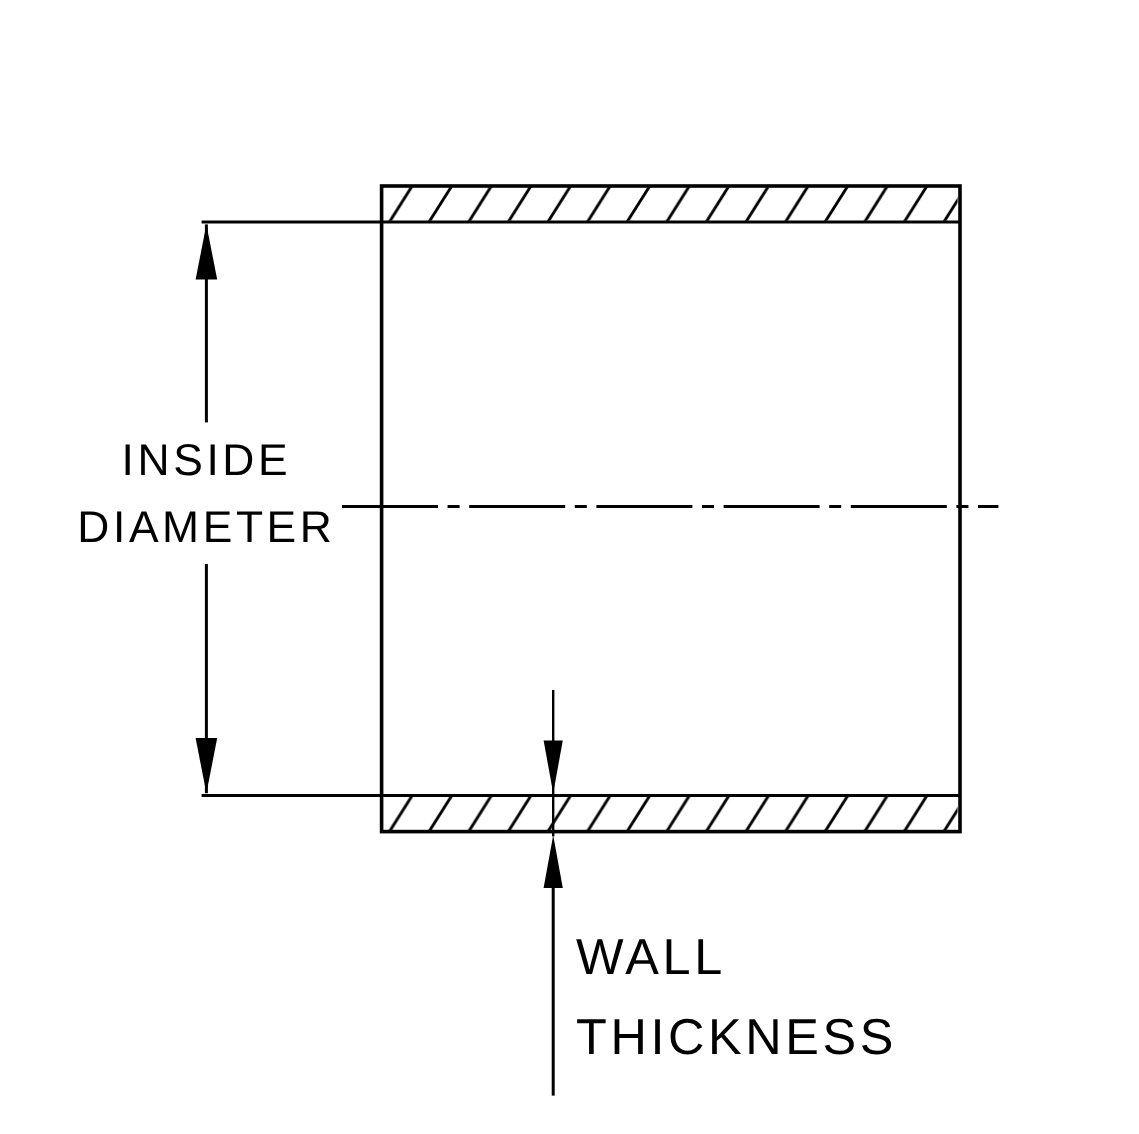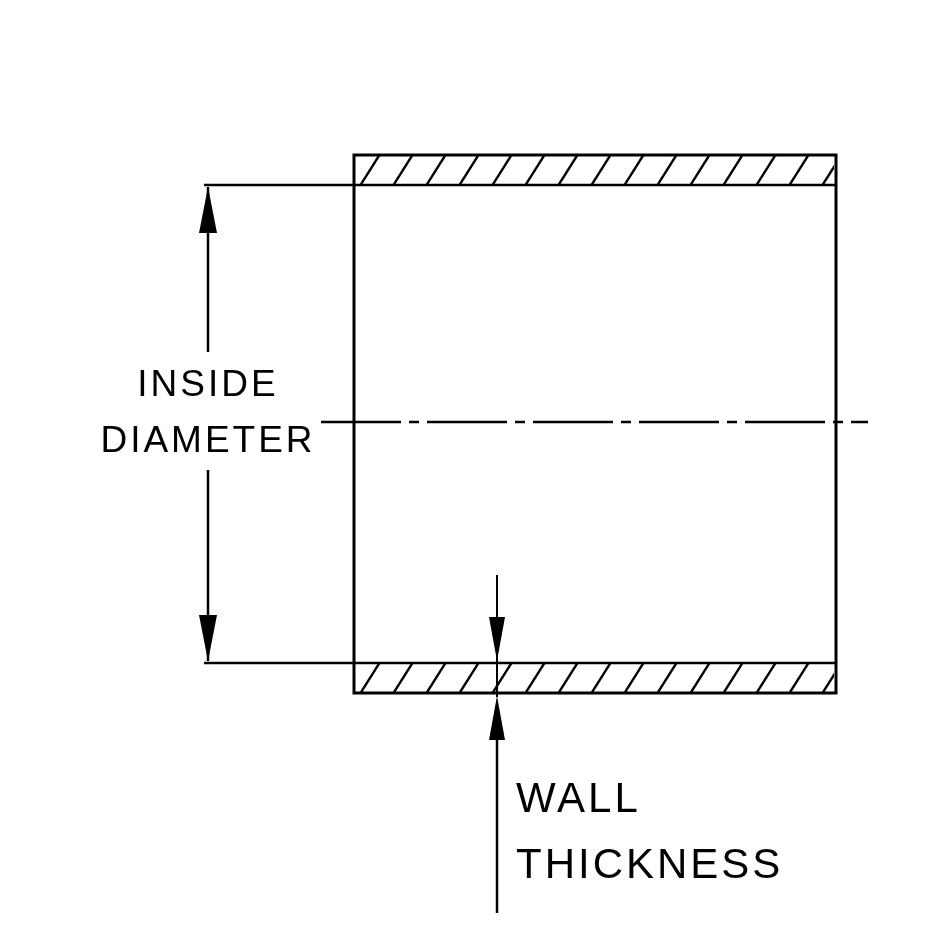--- a/index.html
+++ b/index.html
@@ -6,21 +6,20 @@
     margin: 0;
     padding: 0;
     background: #ffffff;
   }
   .page {
     position: relative;
     width: 876px;
     height: 945px;
     background: #ffffff;
     overflow: hidden;
-    padding-left: 36px;
   }
   svg {
     display: block;
   }
   .dim-label {
     font-family: "Liberation Sans", sans-serif;
     font-size: 37px;
     letter-spacing: 3px;
     fill: #000000;
   }

